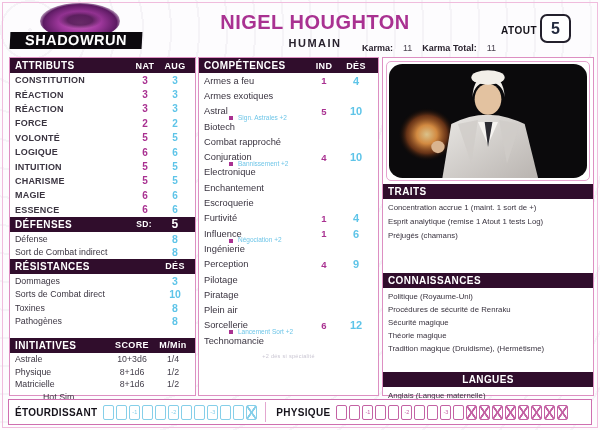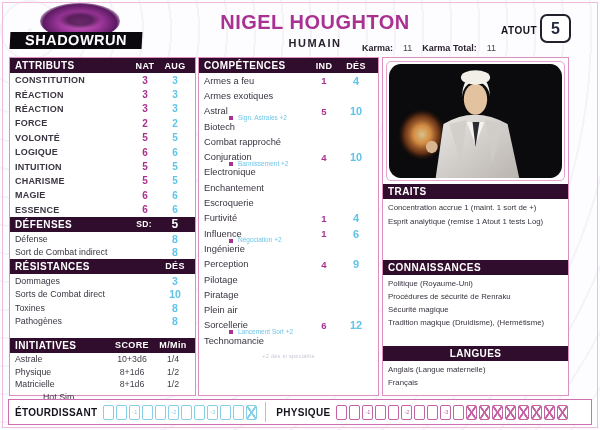--- a/index.html
+++ b/index.html
@@ -33,21 +33,21 @@
   .atout-label{position:absolute;left:501px;top:25px;font-size:10px;font-weight:bold;
     color:#15121a;letter-spacing:.5px;}
   .atout-box{position:absolute;left:540px;top:14px;width:27px;height:25px;border:2px solid #23202c;
     border-radius:7px;background:#fff;text-align:center;line-height:25px;
     font-size:16px;font-weight:bold;color:#232a3e;}
 
   
   .col{position:absolute;top:57px;height:339px;background:#fff;border:1px solid #dd8fc2;box-sizing:border-box;}
   .col-left{left:9px;width:187px;}
   .col-mid{left:198px;width:181px;}
-  .col-right{left:382px;width:187px;}
+  .col-right{left:382px;width:212px;}
 
   .bar{height:15px;background:#300d2c;color:#fff;display:flex;align-items:center;
     padding:0 5px;font-size:10px;font-weight:bold;letter-spacing:.4px;}
   .bar .bt{flex:1;}
   .bar .bc{width:30px;text-align:center;font-size:9px;}
   .bar .bc2{width:34px;text-align:center;font-size:9px;}
   .bar .bcw{width:48px;text-align:center;font-size:9px;}
   .bar .sd{font-size:8.5px;margin-right:8px;font-weight:bold;}
   .bar .sdv{width:30px;text-align:center;font-size:12px;font-weight:bold;}
 
@@ -378,31 +378,33 @@
       <circle cx="44" cy="80" r="6" fill="#d9b490"></circle>
     </svg>
   </div>
 
   <div class="bar">
     <span class="bt">TRAITS</span>
   </div>
   <div class="txt-items" id="traits-items">
       <div class="txt-item">Concentration accrue 1 (maint. 1 sort de +)</div>
       <div class="txt-item">Esprit analytique (remise 1 Atout 1 tests Log)</div>
+      <div class="txt-item">Préjugés (chamans)</div>
     </div>
 
   <div class="gap-traits"></div>
 
   <div class="bar">
     <span class="bt">CONNAISSANCES</span>
   </div>
   <div class="txt-items" id="knowledge-items">
       <div class="txt-item">Politique (Royaume-Uni)</div>
       <div class="txt-item">Procédures de sécurité de Renraku</div>
       <div class="txt-item">Sécurité magique</div>
+      <div class="txt-item">Théorie magique</div>
       <div class="txt-item">Tradition magique (Druidisme), (Hermétisme)</div>
     </div>
 
   <div class="bar" style="margin-top:17px;text-align:center;">
     <span class="bt">LANGUES</span>
   </div>
   <div class="txt-items" id="languages-items">
       <div class="txt-item">Anglais (Langue maternelle)</div>
       <div class="txt-item">Français</div>
     </div>

